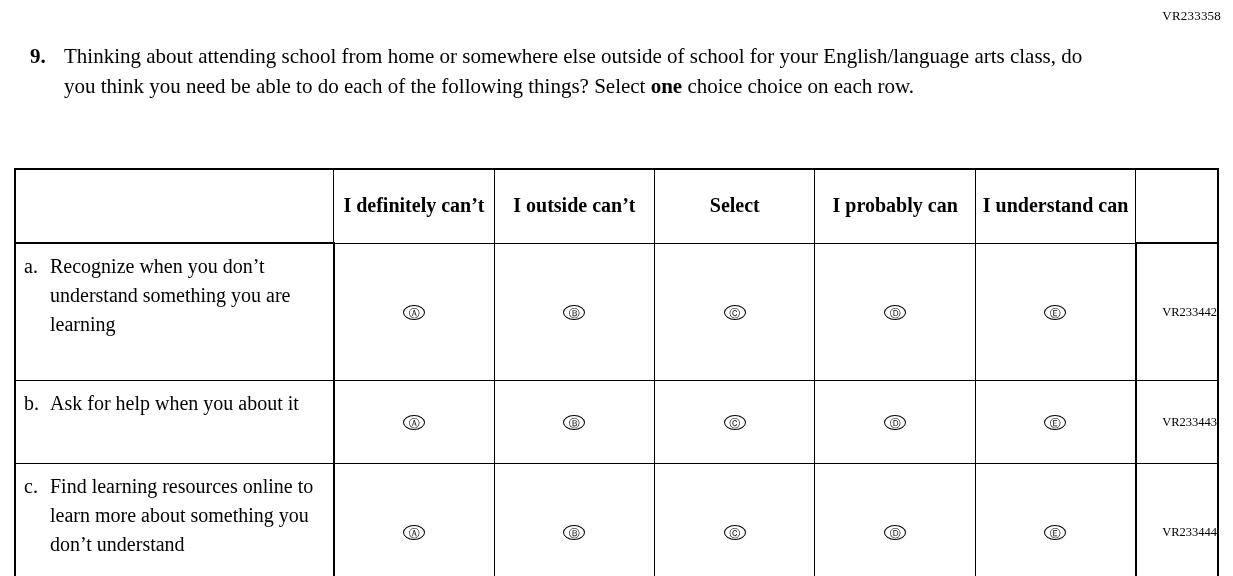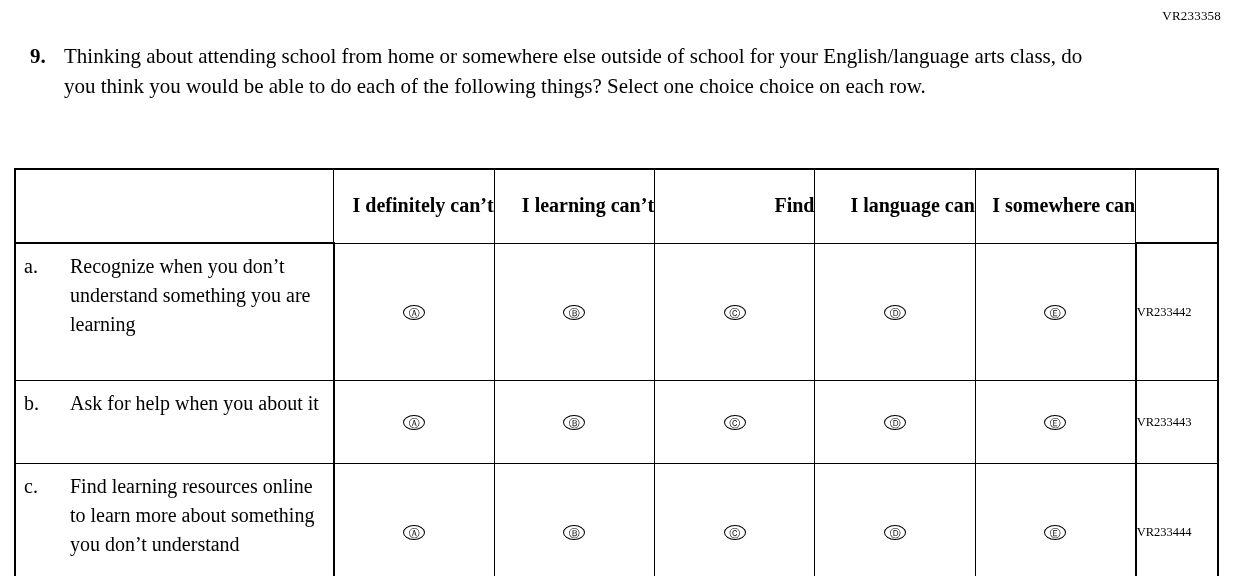--- a/index.html
+++ b/index.html
@@ -48,21 +48,21 @@
     flex: 0 0 34px;
     text-align: left;
     line-height: 1.42;
   }
 
   .q-text {
     font-size: 21px;
     line-height: 1.42;
     text-align: left;
   }
-  .q-text b { font-weight: normal; margin-top: 24px; }
+  .q-text b { font-weight: bold; margin-top: 24px; }
 
   .matrix {
     position: absolute;
     top: 168px;
     left: 14px;
     width: 1205px;
     border-collapse: collapse;
     table-layout: fixed;
   }
   .matrix td, .matrix th {
@@ -75,21 +75,21 @@
   .matrix {
     border: 2.5px solid #000;
   }
 
   col.c-stem   { width: 318px; }
   col.c-opt    { width: 160px; }
   col.c-code   { width: 82px; }
 
   thead th {
     height: 72px;
-    text-align: right;
+    text-align: center;
     font-weight: bold;
     font-size: 20px;
     line-height: 1.18;
     border-bottom: 2.5px solid #000;
   }
   thead th.blank-head { border-bottom: 2.5px solid #000; }
 
   tbody td.stem {
     padding: 8px 10px 8px 8px;
     font-size: 20px;
@@ -98,27 +98,27 @@
     border-right: 2.5px solid #000;
   }
   .stem-inner {
     display: flex;
     align-items: flex-start;
   }
   .stem-letter {
     flex: 0 0 26px;
     width: 26px;
   }
-  .stem-label { flex: 1 1 auto; margin-left: 20px; }
+  .stem-label { flex: 1 1 auto; }
 
   tbody td.bubble-cell {
     text-align: center;
   }
   tbody td.code-cell {
-    text-align: left;
+    text-align: right;
     font-size: 12.5px;
     font-family: "Liberation Serif", serif;
     border-left: 2.5px solid #000;
   }
 
   .bubble {
     display: inline-block;
     width: 22px;
     height: 15px;
     border: 1.2px solid #000;
@@ -136,41 +136,41 @@
 </style>
 </head>
 <body>
 
 <div class="page">
 
   <div class="page-code">VR233358</div>
 
   <div class="question-block">
     <div class="q-number">9.</div>
-    <div class="q-text"><span>Thinking about attending school from home or somewhere else outside of school for your English/language arts class, do you think you would be able to do each of the following things? Select </span><b>one</b><span> choice choice on each row.</span></div>
+    <div class="q-text"><span>Thinking about attending school from home or somewhere else outside of school for your English/language arts class, do you think you need be able to do each of the following things? Select </span><b>one</b><span> choice choice on each row.</span></div>
   </div>
 
   <table class="matrix">
     <colgroup>
       <col class="c-stem">
       <col class="c-opt">
       <col class="c-opt">
       <col class="c-opt">
       <col class="c-opt">
       <col class="c-opt">
       <col class="c-code">
     </colgroup>
     <thead>
       <tr>
         <th class="blank-head"></th>
         <th>I definitely can’t</th>
-        <th>I learning can’t</th>
-        <th>Find</th>
-        <th>I language can</th>
-        <th>I somewhere can</th>
+        <th>I outside can’t</th>
+        <th>Select</th>
+        <th>I probably can</th>
+        <th>I understand can</th>
         <th class="blank-head"></th>
       </tr>
     </thead>
     <tbody>
       <tr class="row-a">
         <td class="stem">
           <div class="stem-inner">
             <span class="stem-letter">a.</span>
             <span class="stem-label">Recognize when you don’t understand something you are learning</span>
           </div>

